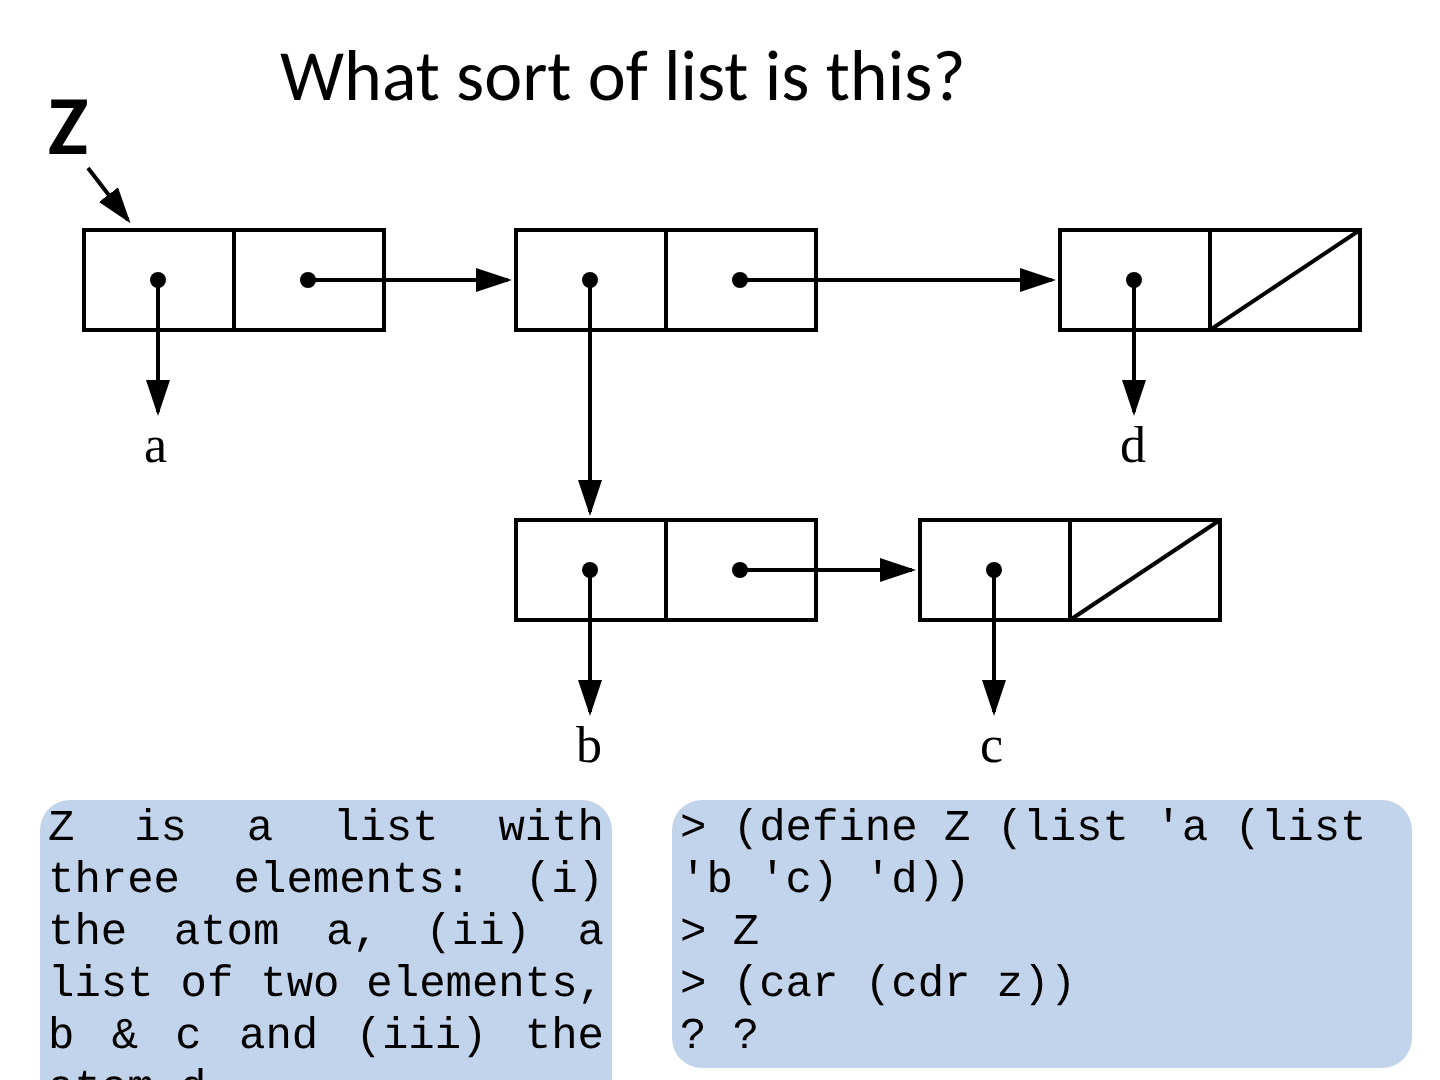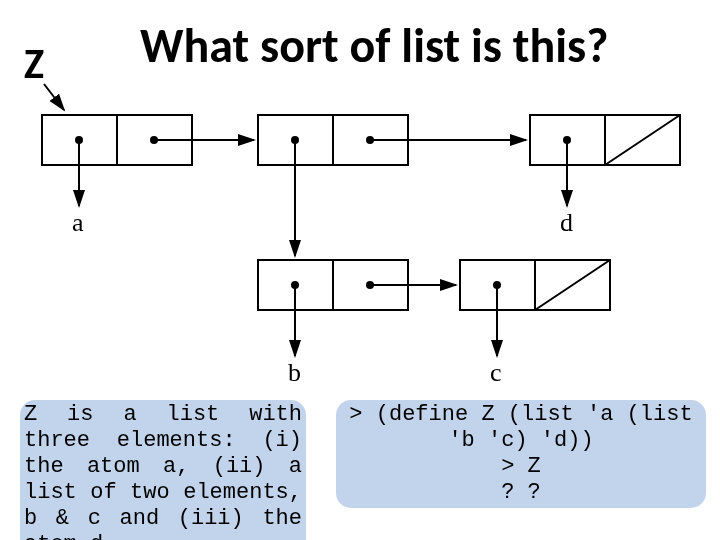--- a/index.html
+++ b/index.html
@@ -17,23 +17,23 @@
     left: 24px;
     top: 38px;
     font-size: 42px;
     font-family: Calibri, Arial, sans-serif;
     font-weight: bold;
   }
   .title {
     position: absolute;
     left: 140px;
     top: 16px;
-    font-size: 48px;
+    font-size: 36px;
     font-family: Calibri, Arial, sans-serif;
-    font-weight: bold;
+    font-weight: normal;
   }
   svg.diagram {
     position: absolute;
     left: 0;
     top: 0;
     width: 720px;
     height: 540px;
   }
   .atom-label {
     position: absolute;
@@ -52,21 +52,20 @@
   .desc-left {
     left: 20px;
     top: 400px;
     width: 278px;
     text-align: justify;
   }
   .desc-right {
     left: 336px;
     top: 400px;
     width: 362px;
-    text-align: center;
   }
 </style>
 </head>
 <body>
 
 <div class="z-label">Z</div>
 <div class="title">What sort of list is this?</div>
 
 <svg class="diagram" viewBox="0 0 720 540">
   <defs>
@@ -127,14 +126,15 @@
 <div class="atom-label" style="left:72px; top:208px;">a</div>
 <div class="atom-label" style="left:560px; top:208px;">d</div>
 <div class="atom-label" style="left:288px; top:358px;">b</div>
 <div class="atom-label" style="left:490px; top:358px;">c</div>
 
 <div class="desc desc-left">Z is a list with three elements: (i) the atom a, (ii) a list of two elements, b &amp; c and (iii) the atom d.</div>
 
 <div class="desc desc-right">
   <div>&gt; (define  Z  (list  'a  (list  'b 'c)  'd))</div>
   <div>&gt; Z</div>
+  <div>&gt; (car (cdr z))</div>
   <div>? ?</div>
 </div>
 
 </body></html>

